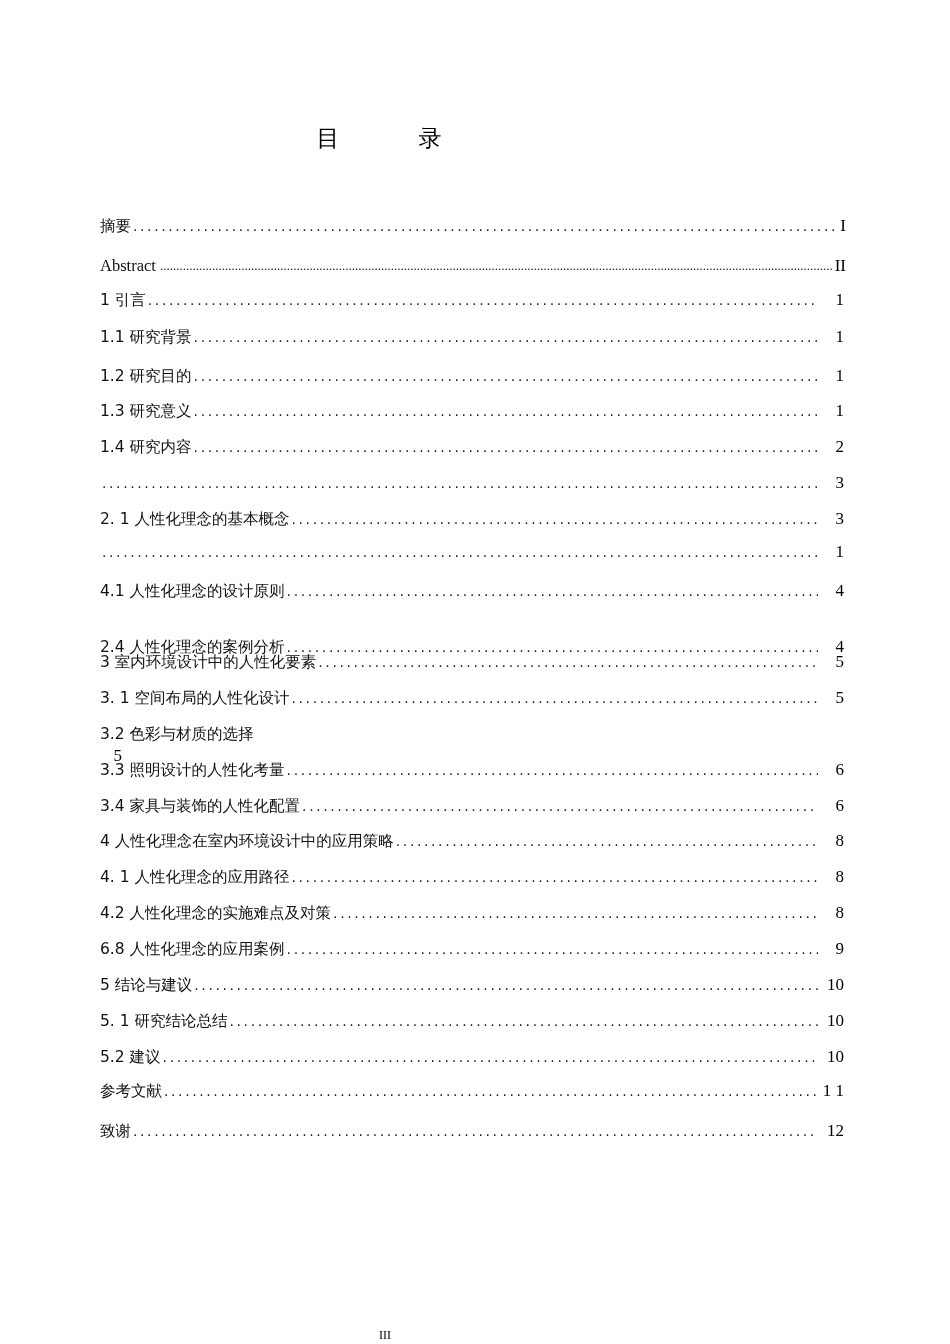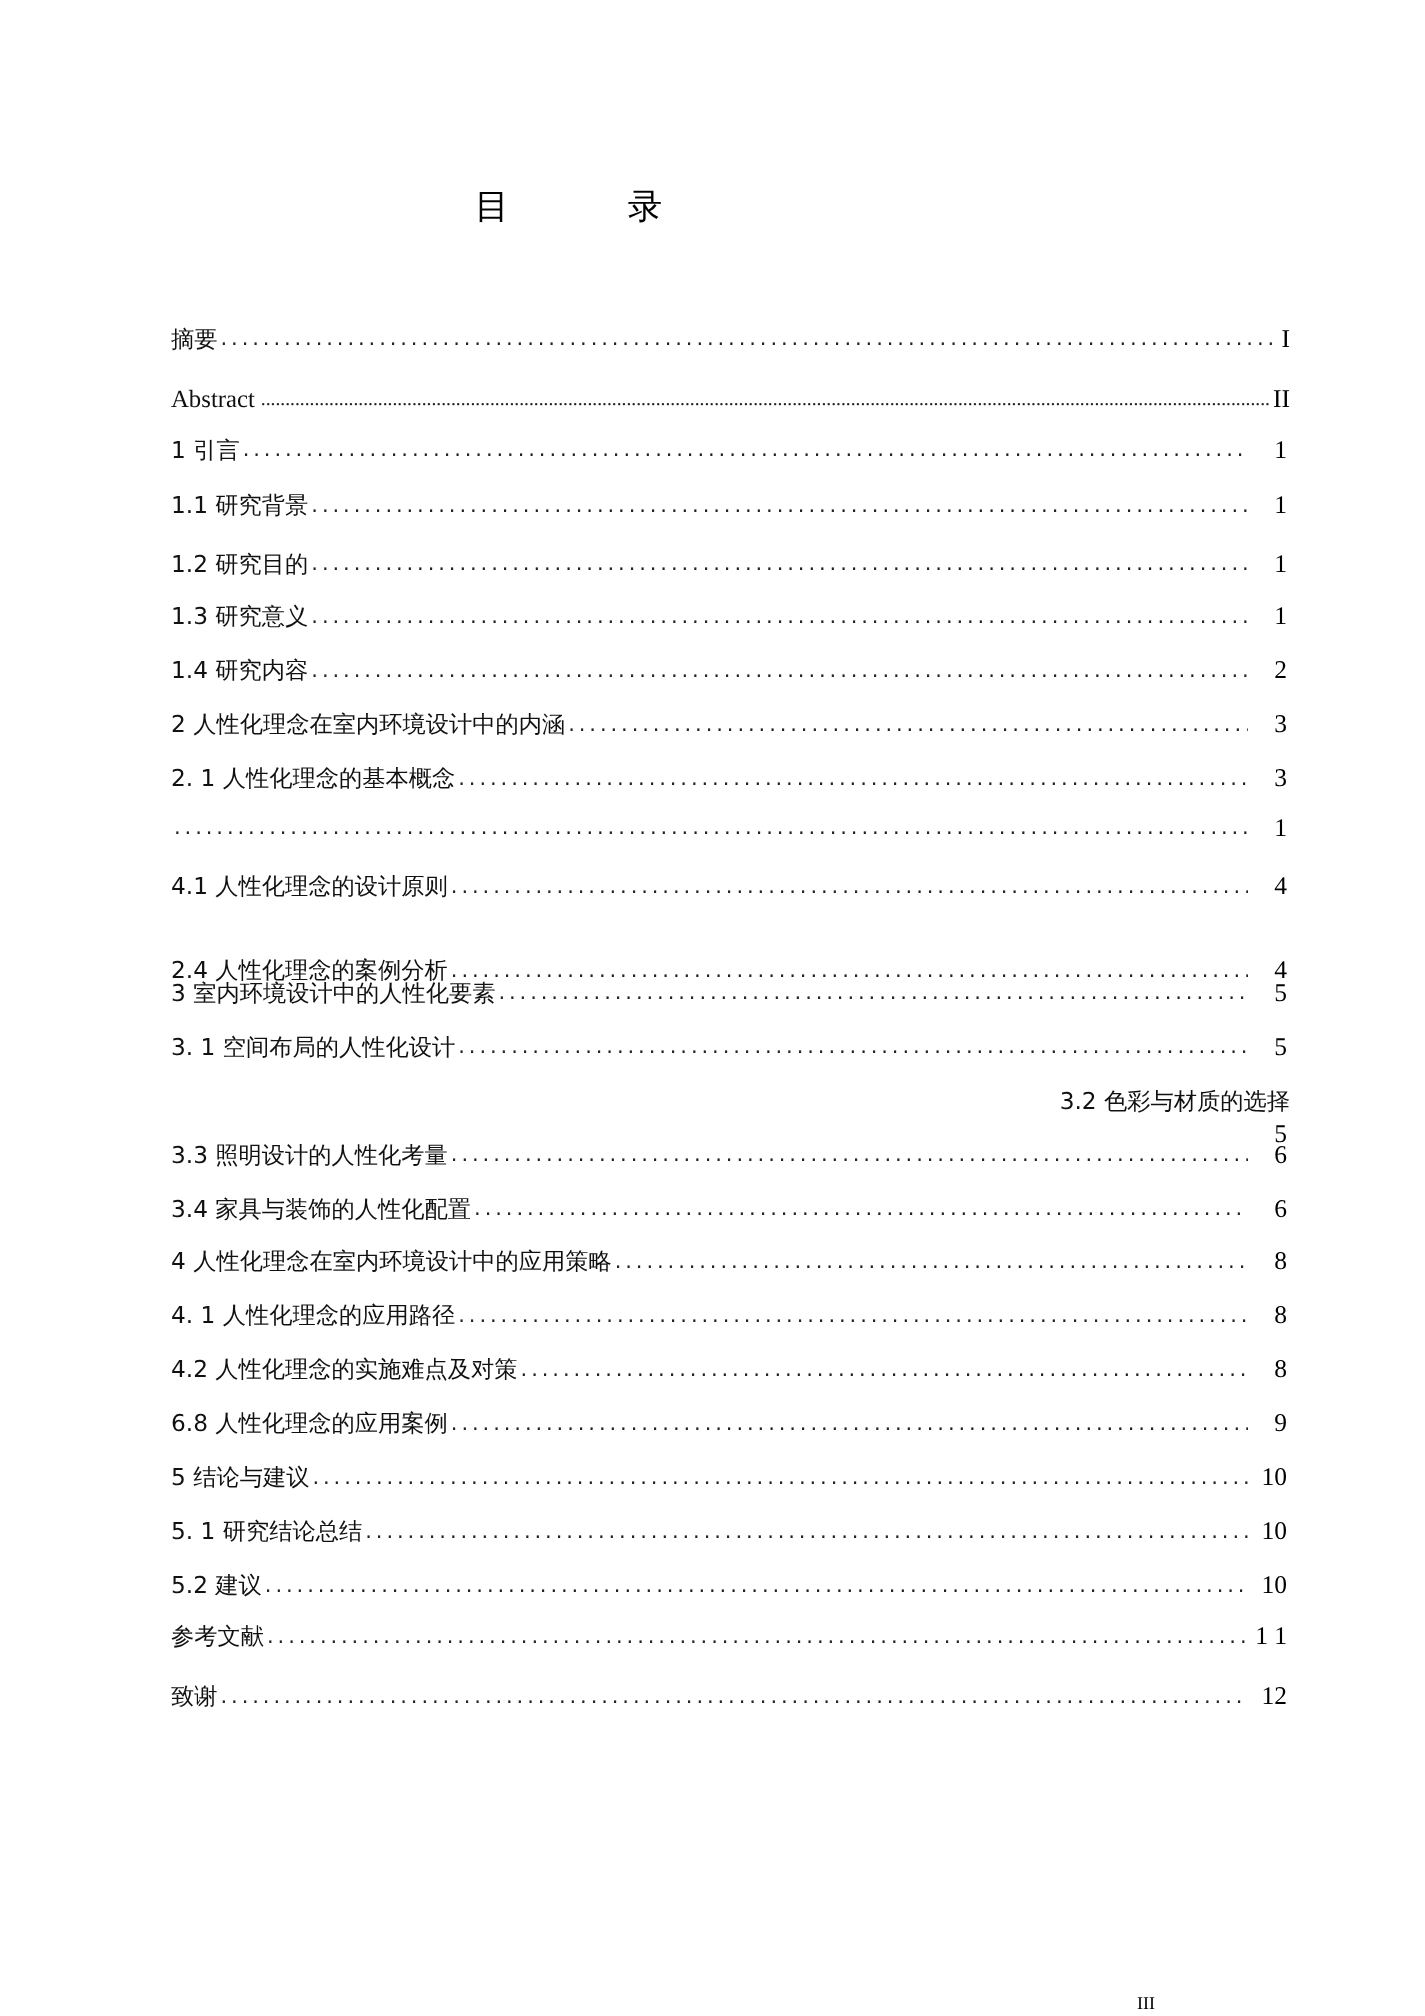--- a/index.html
+++ b/index.html
@@ -28,25 +28,25 @@
       line-height: 32px;
     }
     .toc {
       position: absolute;
       left: 0;
       top: 0;
       width: 950px;
     }
     .toc-row {
       position: absolute;
-      left: 114px;
+      left: 100px;
       width: 746px;
       height: 22px;
       display: flex;
-      align-items: flex-end;
+      align-items: flex-start;
       font-size: 16px;
       line-height: 22px;
       white-space: nowrap;
     }
     .toc-label {
       flex: 0 0 auto;
       font-family: "DejaVu Sans", sans-serif;
       font-size: 15.5px;
       color: #111;
     }
@@ -84,21 +84,21 @@
       font-family: "Liberation Serif", serif;
       font-size: 17px;
       min-width: 0;
       padding-right: 0;
     }
     .footer-page {
       position: absolute;
       top: 1328px;
       left: 0;
       width: 770px;
-      text-align: right;
+      text-align: center;
       font-family: "Liberation Serif", serif;
       font-size: 12px;
     }
   </style>
 </head>
 <body>
 
 <div class="page-title">目　录</div>
 
 <div class="toc">
@@ -139,21 +139,20 @@
     <span class="toc-page">1</span>
   </div>
 
   <div class="toc-row" style="top:436px;">
     <span class="toc-label">1.4 研究内容</span>
     <span class="toc-leader"></span>
     <span class="toc-page">2</span>
   </div>
 
   <div class="toc-row" style="top:472px;">
-    <span class="toc-label">2  人性化理念在室内环境设计中的内涵</span>
     <span class="toc-leader"></span>
     <span class="toc-page">3</span>
   </div>
 
   <div class="toc-row" style="top:508px;">
     <span class="toc-label">2. 1  人性化理念的基本概念</span>
     <span class="toc-leader"></span>
     <span class="toc-page">3</span>
   </div>
 

